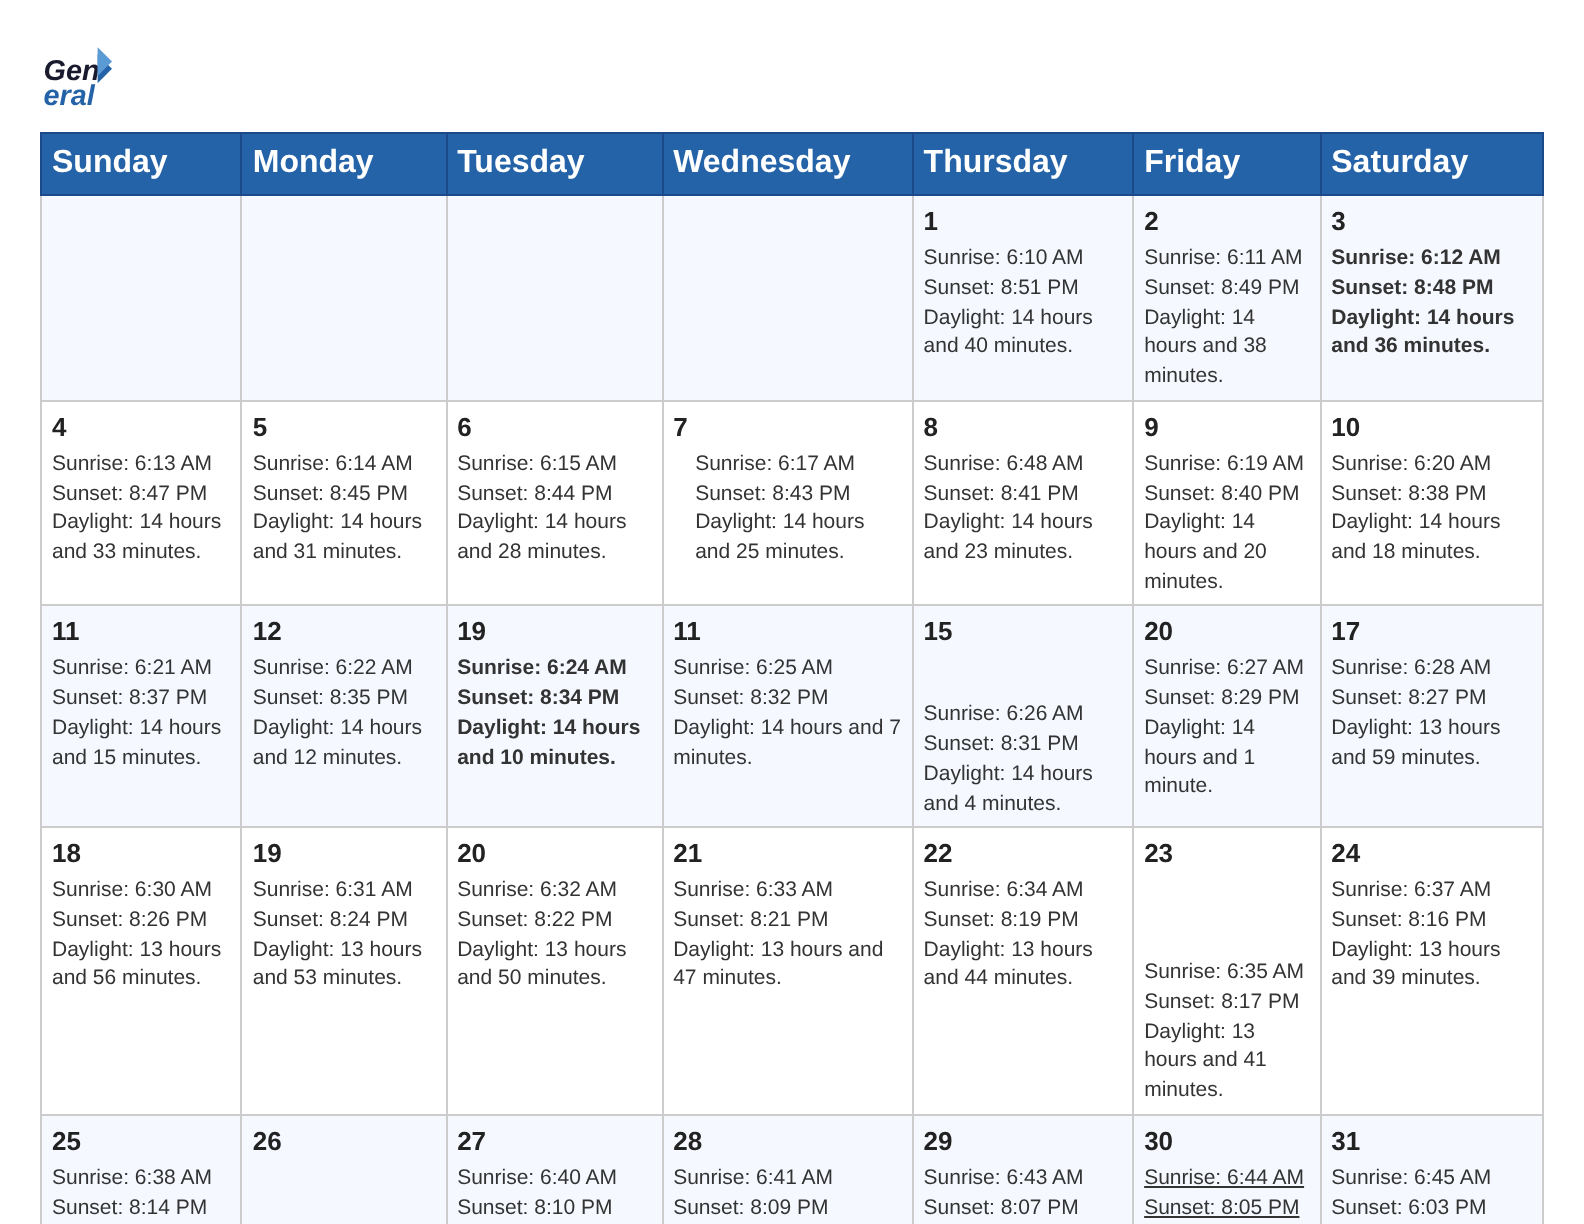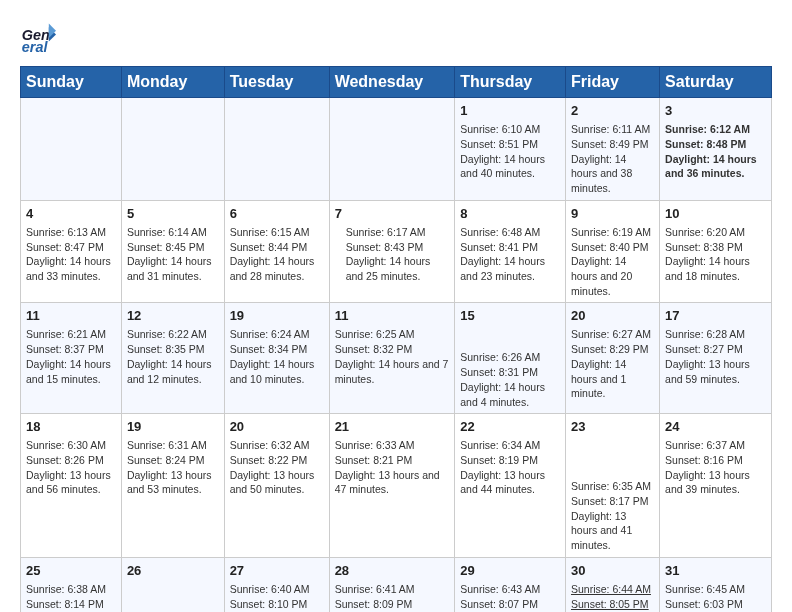--- a/index.html
+++ b/index.html
@@ -191,21 +191,21 @@
 Daylight: 14 hours and 15 minutes.</div>
         </td>
         <td>
           <div class="day-num">12</div>
           <div class="cell-content" style="white-space: pre-line;">Sunrise: 6:22 AM
 Sunset: 8:35 PM
 Daylight: 14 hours and 12 minutes.</div>
         </td>
         <td>
           <div class="day-num">19</div>
-          <div class="cell-content" style="white-space: pre-line;">Sunrise: 6:24 AM
+          <div class="cell-content" style="white-space: pre-line; font-weight: bold;">Sunrise: 6:24 AM
 Sunset: 8:34 PM
 Daylight: 14 hours and 10 minutes.</div>
         </td>
         <td>
           <div class="day-num">11</div>
           <div class="cell-content" style="white-space: pre-line;">Sunrise: 6:25 AM
 Sunset: 8:32 PM
 Daylight: 14 hours and 7 minutes.</div>
         </td>
         <td>

